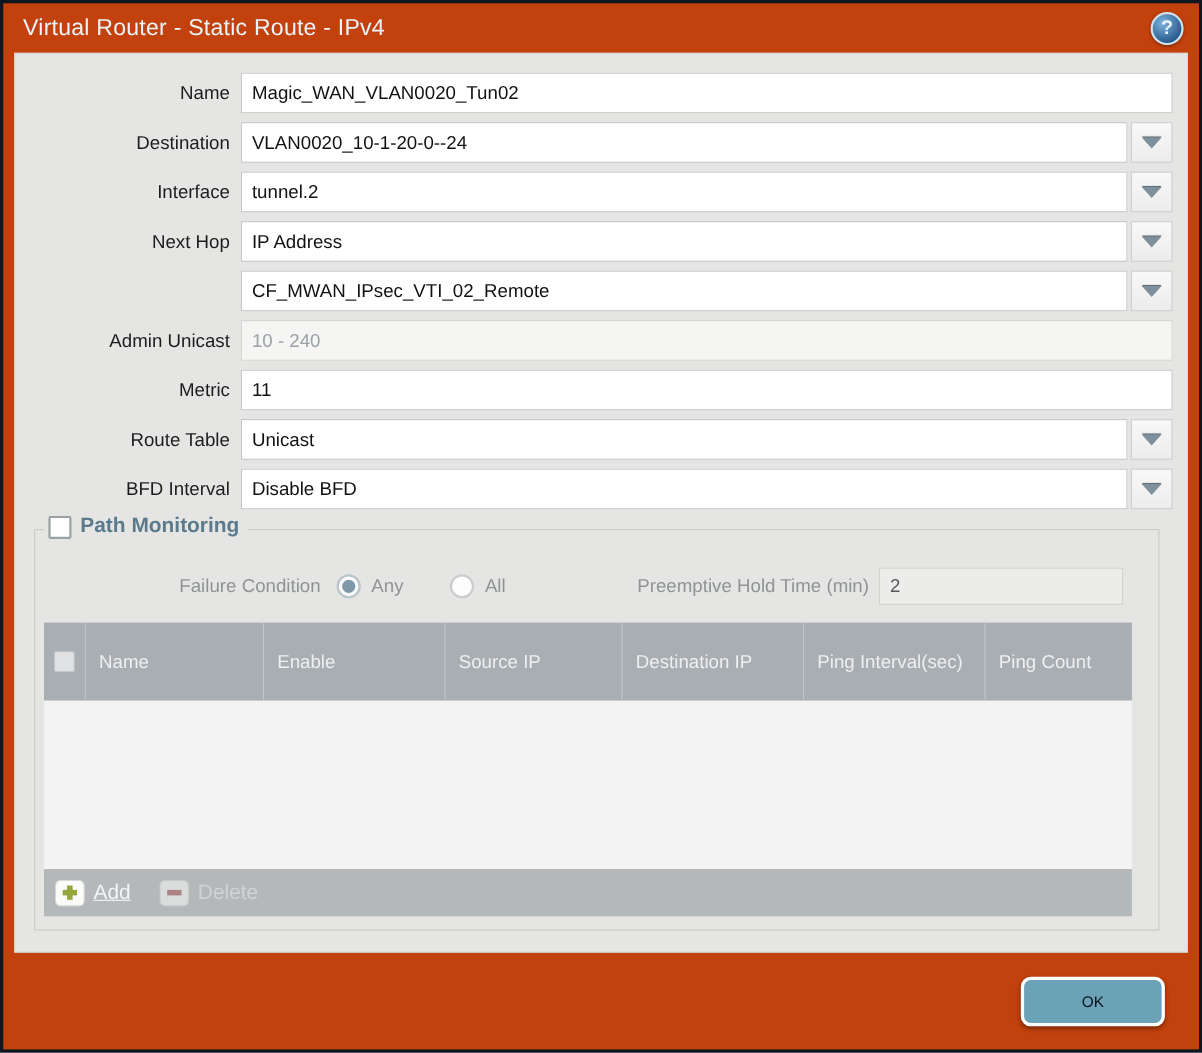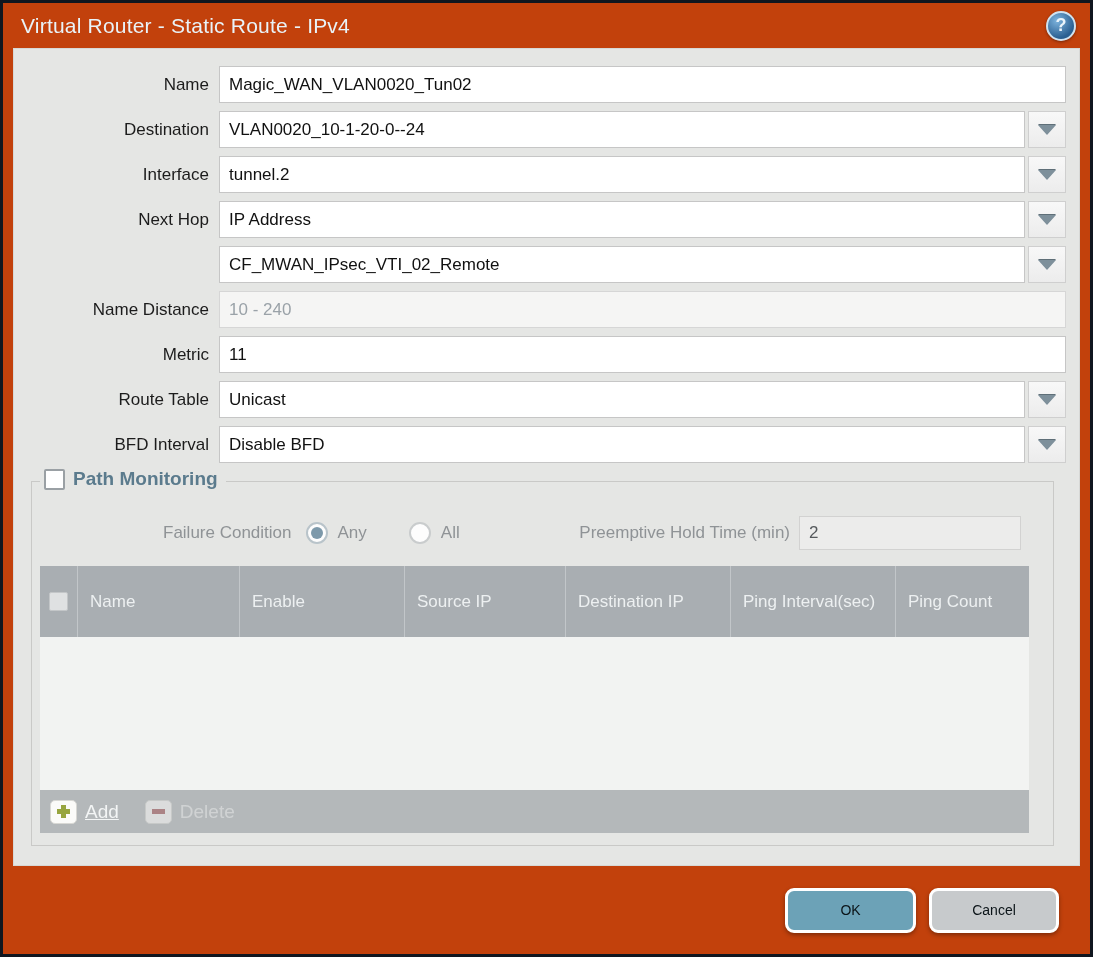--- a/index.html
+++ b/index.html
@@ -301,21 +301,21 @@
       <span class="form-label"></span>
       <div class="field-wrap">
         <input class="text-input" type="text" value="CF_MWAN_IPsec_VTI_02_Remote" style="">
         <button class="drop-btn">
           <span class="drop-arrow"></span>
         </button>
       </div>
     </div>
 
     <div class="form-row">
-      <span class="form-label">Name Distance</span>
+      <span class="form-label">Admin Unicast</span>
       <div class="field-wrap">
         <input class="text-input muted" type="text" placeholder="10 - 240" style="">
       </div>
     </div>
 
     <div class="form-row">
       <span class="form-label">Metric</span>
       <div class="field-wrap">
         <input class="text-input" type="text" value="11" style="">
       </div>
@@ -389,16 +389,15 @@
             <span class="tbl-label">Delete</span>
           </button>
         </div>
       </div>
     </div>
 
   </div>
 
   <div class="bottom-bar">
     <button class="dlg-btn ok-btn">OK</button>
-    <button class="dlg-btn cancel-btn">Cancel</button>
   </div>
 
 </div>
 
 </body></html>

